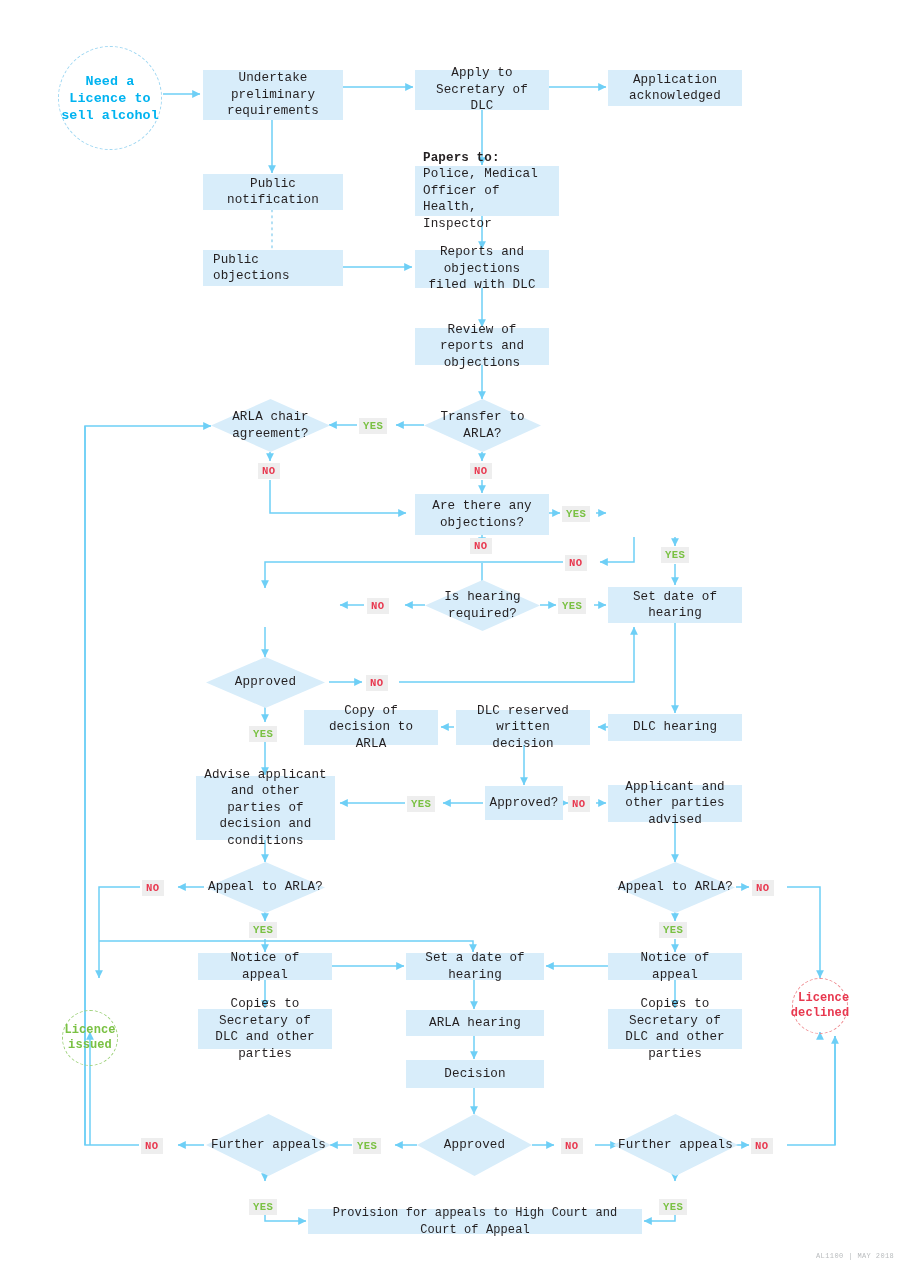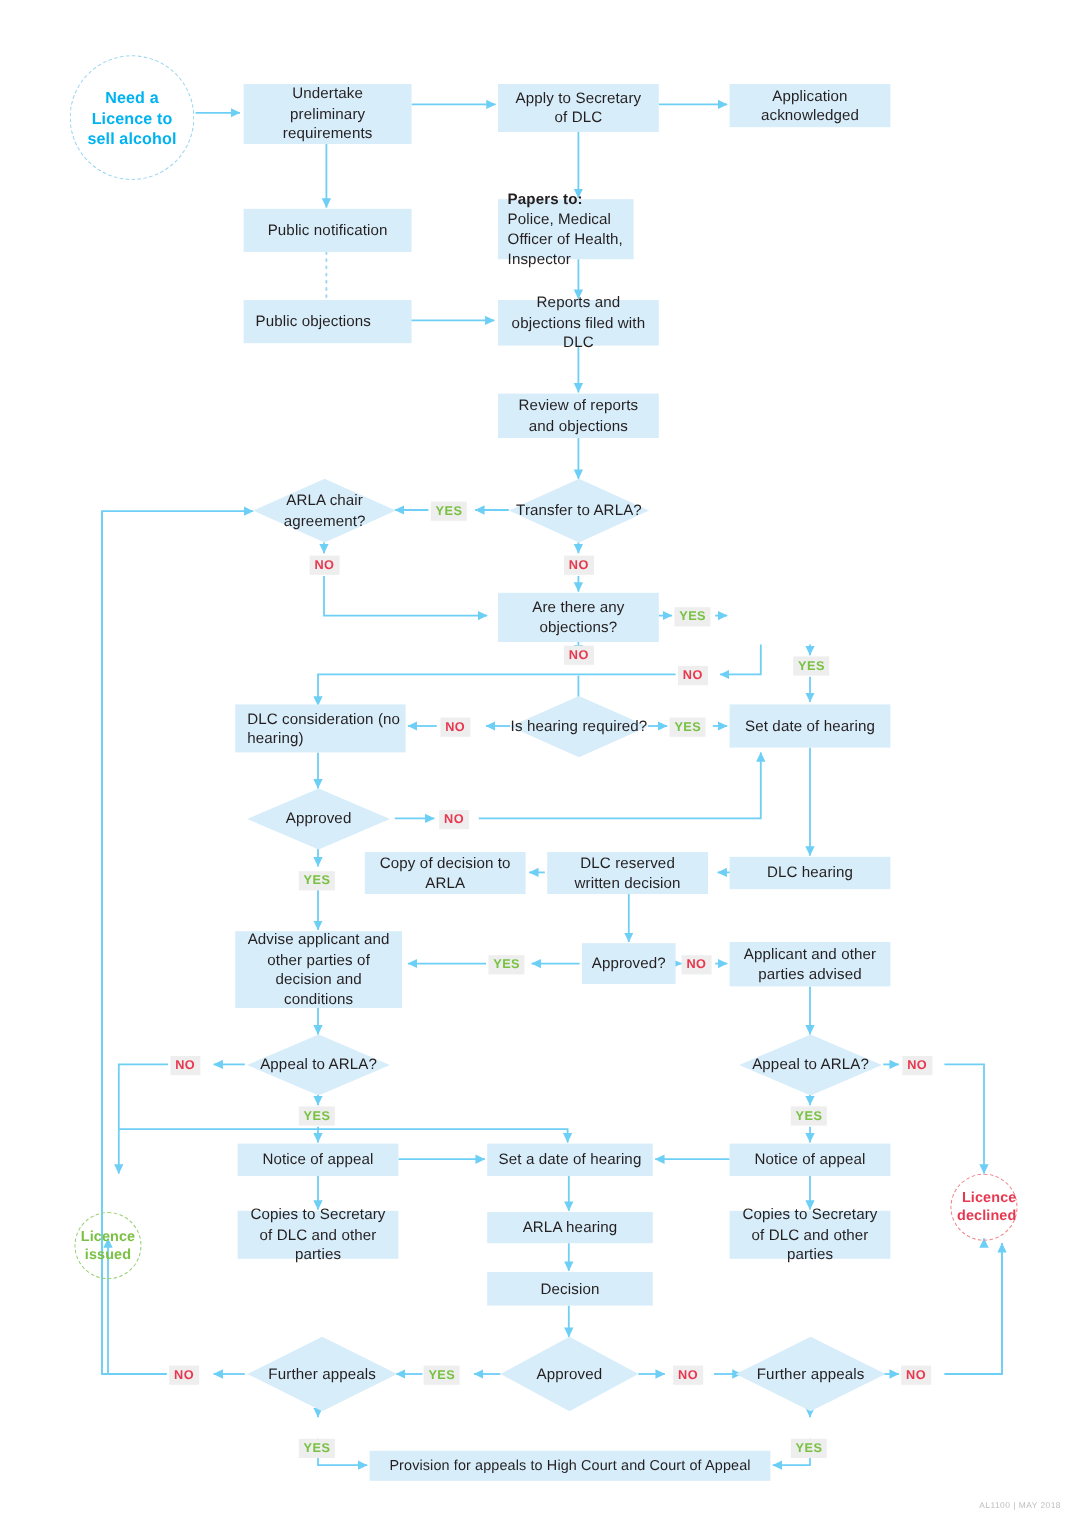--- a/index.html
+++ b/index.html
@@ -7,20 +7,21 @@
   body{
     font-family:"Liberation Sans","DejaVu Sans",sans-serif;
     -webkit-font-smoothing:antialiased;
   }
   #stage{
     position:relative;
     width:900px;
     height:1272px;
     background:#ffffff;
     overflow:hidden;
+    font-family:Liberation Mono, monospace;
   }
   #wires{
     position:absolute;
     left:0;top:0;
     width:900px;height:1272px;
     pointer-events:none;
   }
   .node{
     position:absolute;
     box-sizing:border-box;
@@ -255,21 +256,21 @@
   </div>
 
   <div class="node box" style="left:608px;top:70px;width:134px;height:36px;padding:0 8px;">
     <span>Application acknowledged</span>
   </div>
 
   <div class="node box" style="left:203px;top:174px;width:140px;height:36px;padding:0 8px;">
     <span>Public notification</span>
   </div>
 
-  <div class="node box papers" style="left:415px;top:166px;width:113px;height:50px;padding:0 8px;flex-direction:column;align-items:flex-start;text-align:left;">
+  <div class="node box papers" style="left:415px;top:166px;width:144px;height:50px;padding:0 8px;flex-direction:column;align-items:flex-start;text-align:left;">
     <span style="font-weight:bold;">Papers to:</span>
     <span>Police, Medical Officer of Health, Inspector</span>
   </div>
 
   <div class="node box left" style="left:203px;top:250px;width:140px;height:36px;">
     <span>Public objections</span>
   </div>
 
   <div class="node box" style="left:415px;top:250px;width:134px;height:38px;padding:0 8px;">
     <span>Reports and objections filed with DLC</span>
@@ -292,23 +293,20 @@
   <div class="node box" style="left:415px;top:494px;width:134px;height:41px;padding:0 8px;">
     <span>Are there any objections?</span>
   </div>
 
 
   <div class="node diamond" style="left:425px;top:580px;width:115px;height:51px;">
     <span class="dshape"></span>
     <span class="dtext">Is hearing required?</span>
   </div>
 
-  <div class="node box left" style="left:196px;top:587px;width:142px;height:40px;">
-    <span>DLC consideration (no hearing)</span>
-  </div>
 
   <div class="node box" style="left:608px;top:587px;width:134px;height:36px;padding:0 8px;">
     <span>Set date of hearing</span>
   </div>
 
   <div class="node diamond" style="left:206px;top:657px;width:119px;height:51px;">
     <span class="dshape"></span>
     <span class="dtext">Approved</span>
   </div>
 

